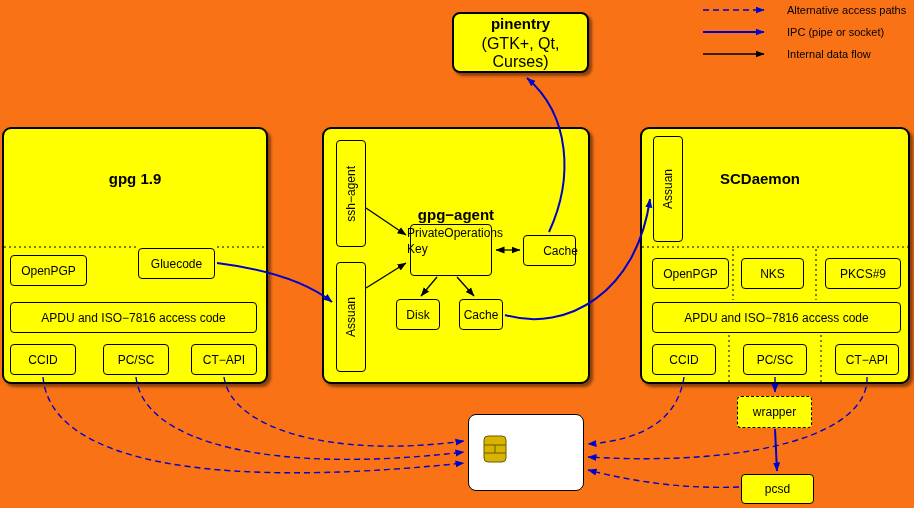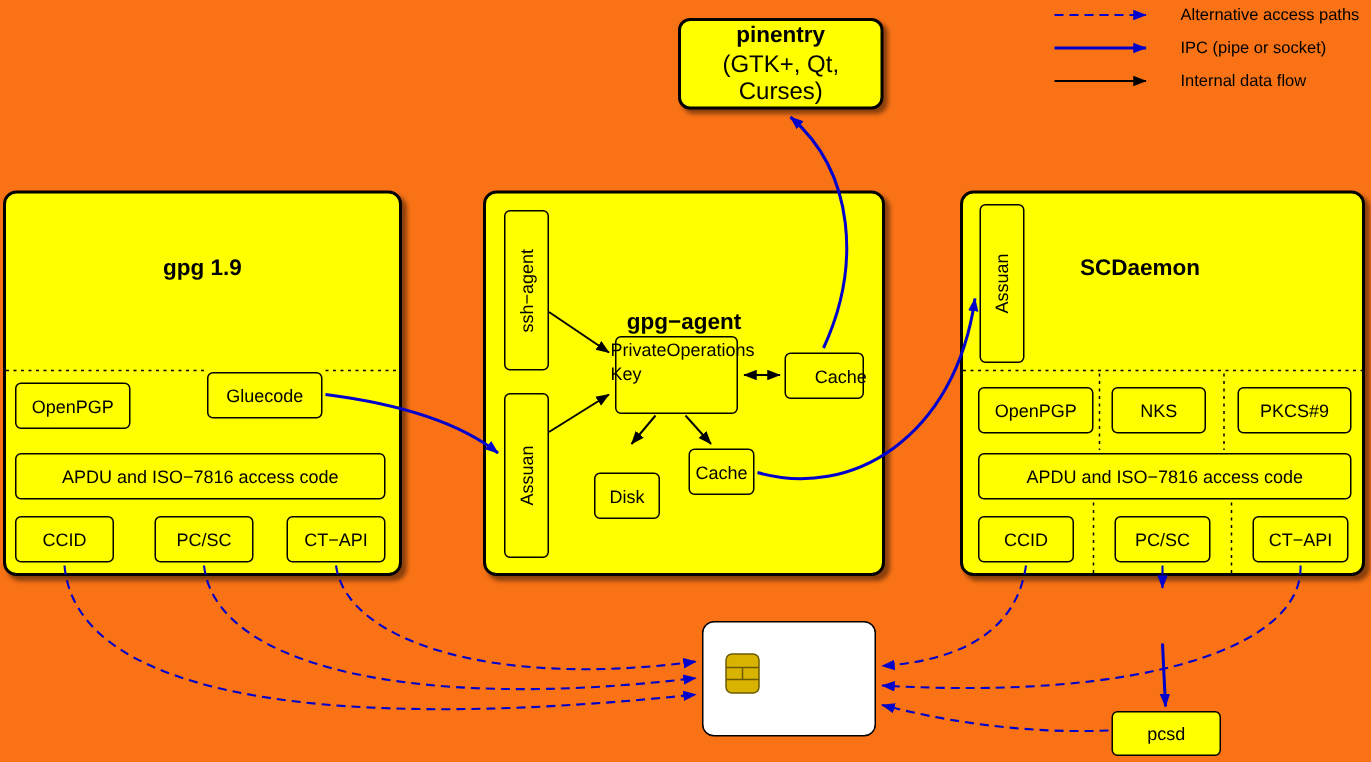--- a/index.html
+++ b/index.html
@@ -59,36 +59,37 @@
     <span>ssh−agent</span>
   </div>
   <div class="sbox vbox" style="left:336px; top:262px; width:30px; height:110px;">
     <span>Assuan</span>
   </div>
   <div class="sbox pko" style="left:410px; top:224px; width:82px; height:52px;">
     <span>Private Key</span>
     <span>Operations</span>
   </div>
   <div class="sbox" style="left:523px; top:235px; width:53px; height:31px;padding-left:22px;">Cache</div>
-  <div class="sbox" style="left:396px; top:299px; width:44px; height:31px;margin-top:16px;">Disk</div>
+  <div class="sbox" style="left:396px; top:299px; width:44px; height:31px;">Disk</div>
   <div class="sbox" style="left:459px; top:299px; width:44px; height:31px;">Cache</div>
 
   <div class="bigbox" style="left:640px; top:127px; width:270px; height:257px;"></div>
   <div class="bigtitle" style="left:640px; width:240px; top:170px;">SCDaemon</div>
   <div class="sbox vbox" style="left:653px; top:136px; width:30px; height:106px;">
     <span>Assuan</span>
   </div>
   <div class="sbox" style="left:652px; top:258px; width:77px;  height:31px;">OpenPGP</div>
   <div class="sbox" style="left:741px; top:258px; width:63px;  height:31px;">NKS</div>
   <div class="sbox" style="left:825px; top:258px; width:76px;  height:31px;">PKCS#9</div>
   <div class="sbox" style="left:652px; top:302px; width:249px; height:31px;">APDU and ISO−7816 access code</div>
   <div class="sbox" style="left:652px; top:344px; width:64px;  height:31px;">CCID</div>
   <div class="sbox" style="left:743px; top:344px; width:64px;  height:31px;">PC/SC</div>
   <div class="sbox" style="left:835px; top:344px; width:64px;  height:31px;">CT−API</div>
 
+  <div class="sbox dashedbox" style="left:737px; top:396px; width:75px; height:32px;">wrapper</div>
   <div class="sbox" style="left:741px; top:474px; width:73px; height:30px;">pcsd</div>
 
   <div class="smartcard">
     <svg class="chip" width="24" height="28" viewBox="0 0 24 28">
       <rect x="1" y="1" width="22" height="26" rx="4" fill="#D8B400" stroke="#6b5a00" stroke-width="1"></rect>
       <line x1="1" y1="10" x2="23" y2="10" stroke="#6b5a00" stroke-width="1"></line>
       <line x1="1" y1="18" x2="23" y2="18" stroke="#6b5a00" stroke-width="1"></line>
       <line x1="12" y1="10" x2="12" y2="18" stroke="#6b5a00" stroke-width="1"></line>
     </svg>
   </div>

